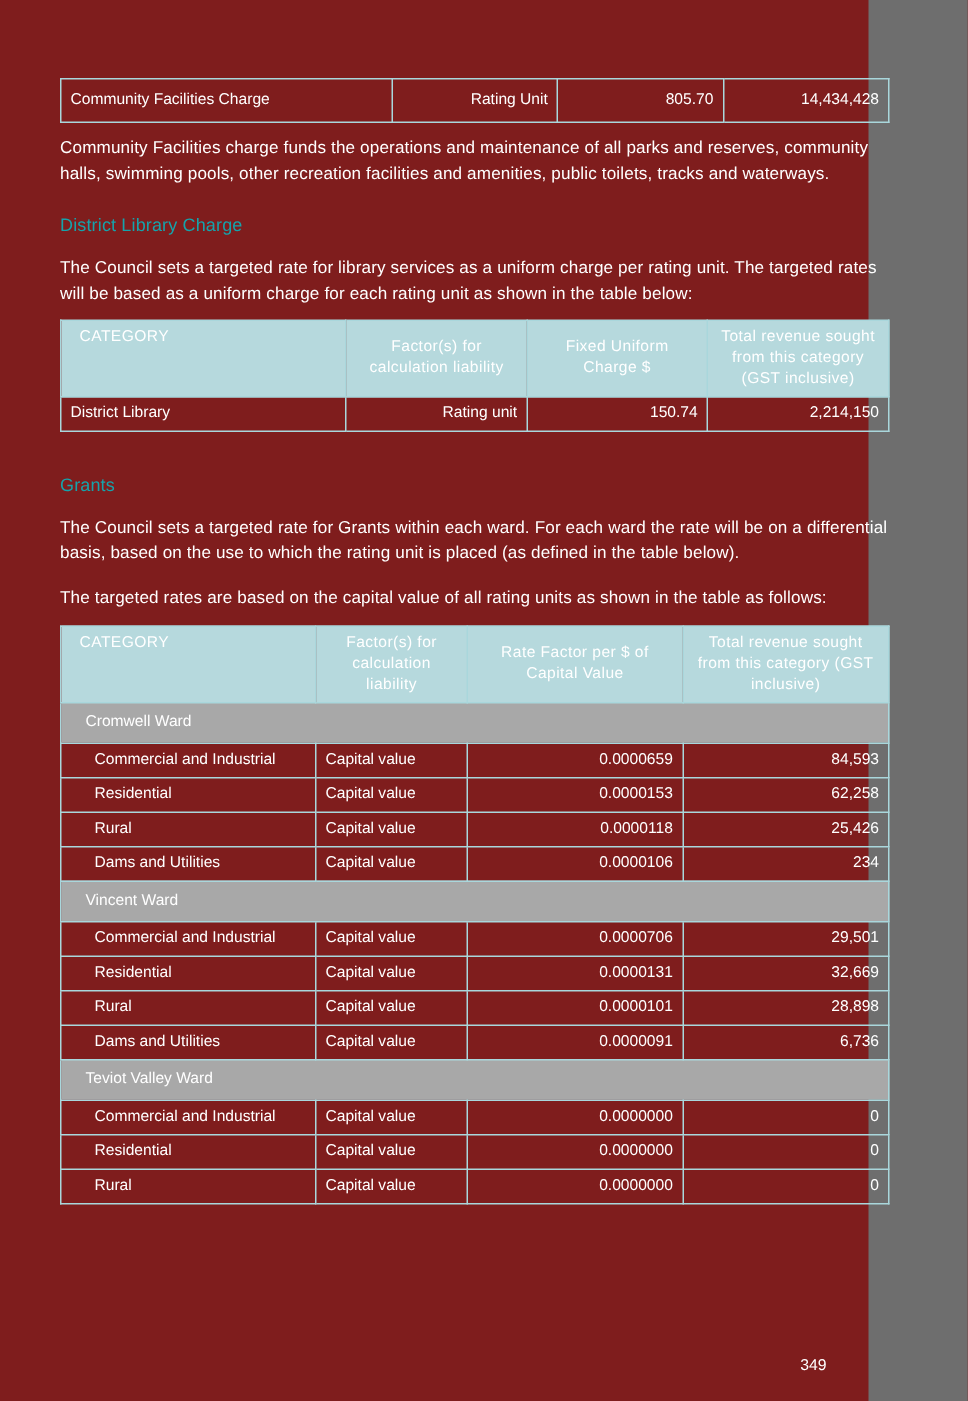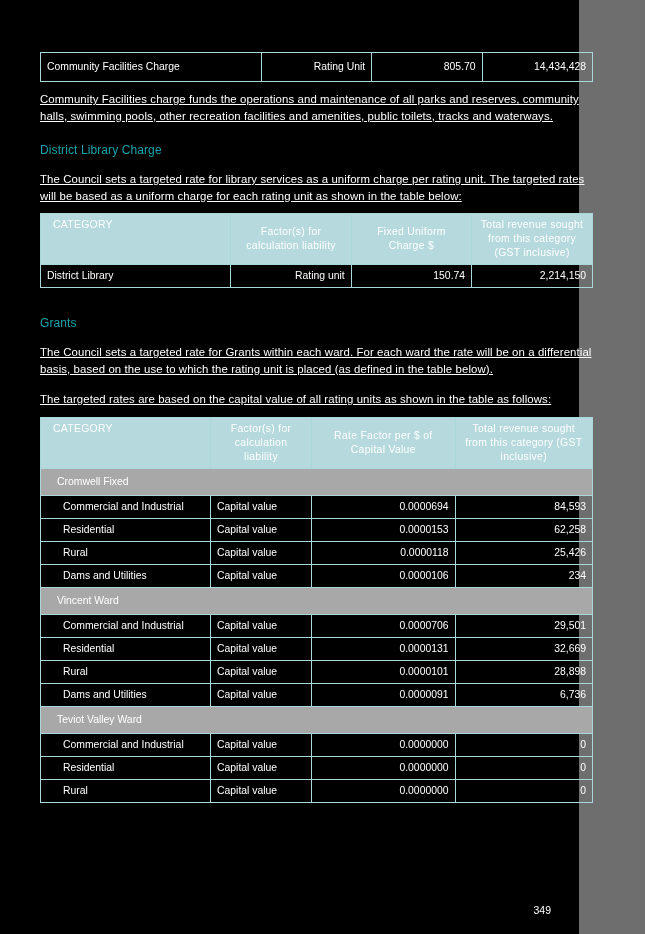--- a/index.html
+++ b/index.html
@@ -10,39 +10,38 @@
   body {
     width: 645px;
     height: 934px;
     font-family: "Liberation Sans", sans-serif;
     overflow: hidden;
   }
   .page {
     position: relative;
     width: 579px;
     height: 934px;
-    background: #000000;
+    background: #7f1d1d;
     box-sizing: border-box;
     padding: 0 40px;
   }
   .content {
     position: relative;
     width: 553px;
     margin: 0 auto;
     padding-top: 52px;
   }
 
   
   p.body-text {
     margin: 0;
     color: #ffffff;
     font-size: 11.4px;
     line-height: 16.5px;
     letter-spacing: 0.1px;
-    text-decoration: underline;
   }
   .gap-sm { height: 9px; }
   .gap-md { height: 14px; }
   .gap-lg { height: 19px; }
 
   h2.section-heading {
     margin: 0;
     color: #16a3ab;
     font-size: 12px;
     font-weight: normal;
@@ -201,26 +200,26 @@
         <tr>
           <th class="hdr first">CATEGORY</th>
           <th class="hdr">Factor(s) for calculation liability</th>
           <th class="hdr">Rate Factor per $ of Capital Value</th>
           <th class="hdr">Total revenue sought from this category (GST inclusive)</th>
         </tr>
       </thead>
       <tbody>
 
         <tr class="ward-band">
-          <td colspan="4">Cromwell Fixed</td>
+          <td colspan="4">Cromwell Ward</td>
         </tr>
         <tr>
           <td class="cat indent">Commercial and Industrial</td>
           <td class="mid-left">Capital value</td>
-          <td class="ctr">0.0000694</td>
+          <td class="ctr">0.0000659</td>
           <td class="ctr">84,593</td>
         </tr>
         <tr>
           <td class="cat indent">Residential</td>
           <td class="mid-left">Capital value</td>
           <td class="ctr">0.0000153</td>
           <td class="ctr">62,258</td>
         </tr>
         <tr>
           <td class="cat indent">Rural</td>

